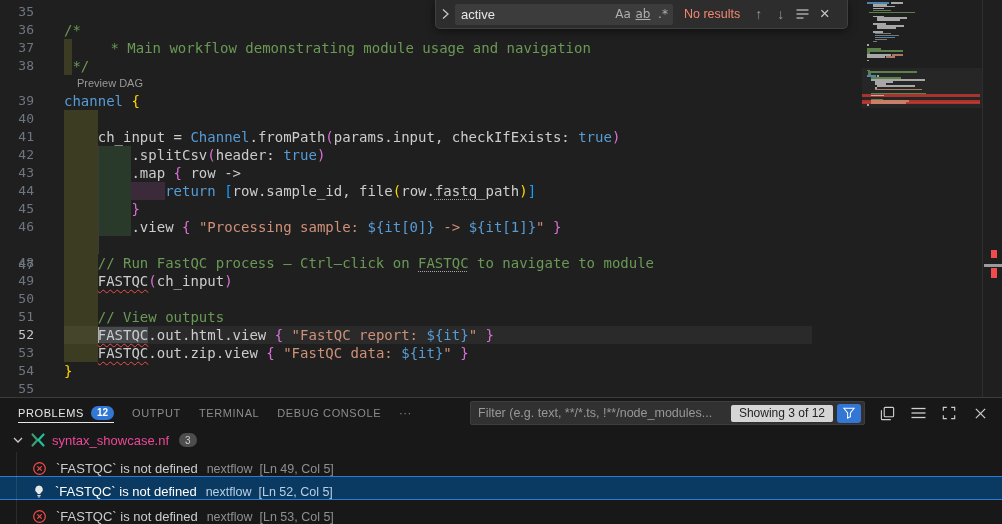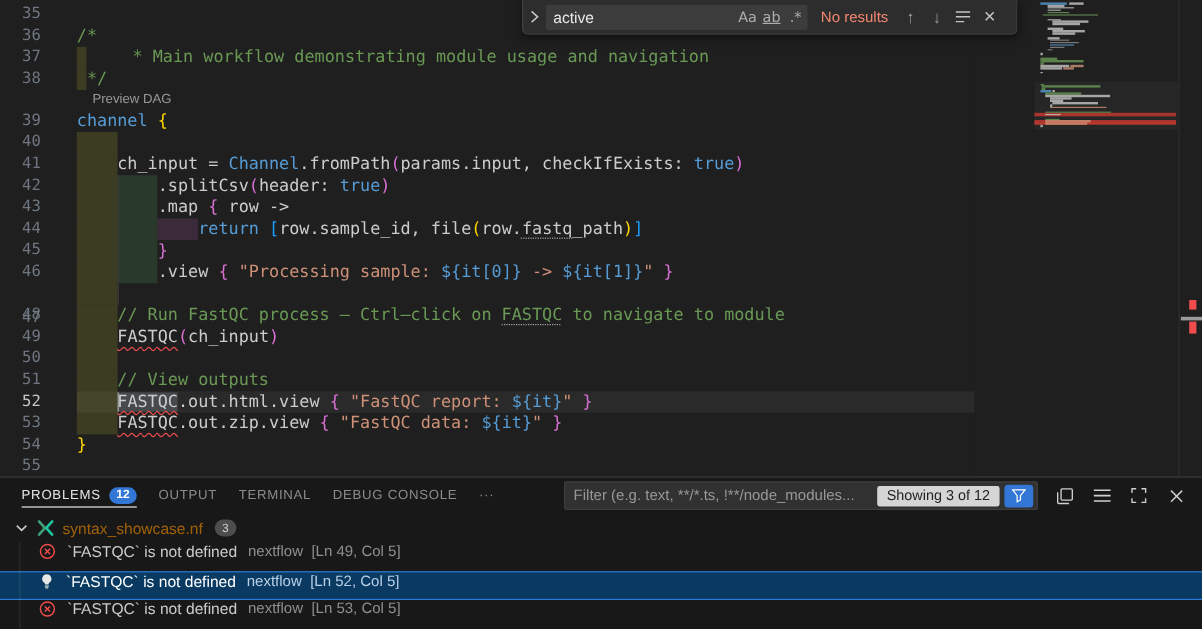--- a/index.html
+++ b/index.html
@@ -61,23 +61,23 @@
   #ptools{margin-left:auto;display:flex;align-items:center;gap:13px;padding-right:13px}
   #filterbox{width:395px;height:24px;background:#313131;border:1px solid #3e3e3e;border-radius:2px;display:flex;
     align-items:center;padding:0 3px 0 7px;box-sizing:border-box}
   #filterbox .ph{color:#989898;font-size:12.5px;flex:1;white-space:nowrap;overflow:hidden}
   #filterbox .showbadge{background:#d5d5d5;color:#1f1f1f;font-size:12px;padding:1.5px 8px;border-radius:2px;white-space:nowrap;margin-right:4px}
   #filterbox .funnel{width:24px;height:19px;background:#3277d5;border-radius:3px;display:flex;align-items:center;justify-content:center}
   .aicon{display:flex;align-items:center;justify-content:center;width:18px;height:18px}
   
   #ghead{display:flex;align-items:center;height:24px;padding-left:10px}
   #ghead .tchev{width:16px;height:16px;display:flex;align-items:center;justify-content:center;margin-right:4px}
-  #ghead .fname{color:#a16207;font-size:13px;margin-left:6px}
+  #ghead .fname{color:#ec4899;font-size:13px;margin-left:6px}
   #ghead .gbadge{margin-left:10px;background:#4d4d4d;color:#cccccc;font-size:10px;border-radius:9px;padding:1.5px 6px;line-height:11px}
-  .prow{height:24px;display:flex;align-items:flex-start;padding-left:32px;box-sizing:border-box;position:relative}
+  .prow{height:24px;display:flex;align-items:flex-end;padding-left:32px;box-sizing:border-box;position:relative}
   .prow.sel{background:#0a3a61;border-top:1px solid #2d7ad4;border-bottom:1px solid #2d7ad4}
   .prow .msg{color:#cccccc;font-size:13px;margin-left:9px}
   .prow .src{color:#8f8f8f;font-size:12.5px;margin-left:9px}
   .prow .loc{color:#8f8f8f;font-size:12.5px;margin-left:7px}
   .prow.sel .msg{color:#ffffff}
   .prow.sel .src,.prow.sel .loc{color:#b9cfe6}
   #treeguide{position:absolute;left:16px;top:54px;bottom:0;width:1px;background:rgba(255,255,255,.09)}
 </style>
 </head>
 <body>

